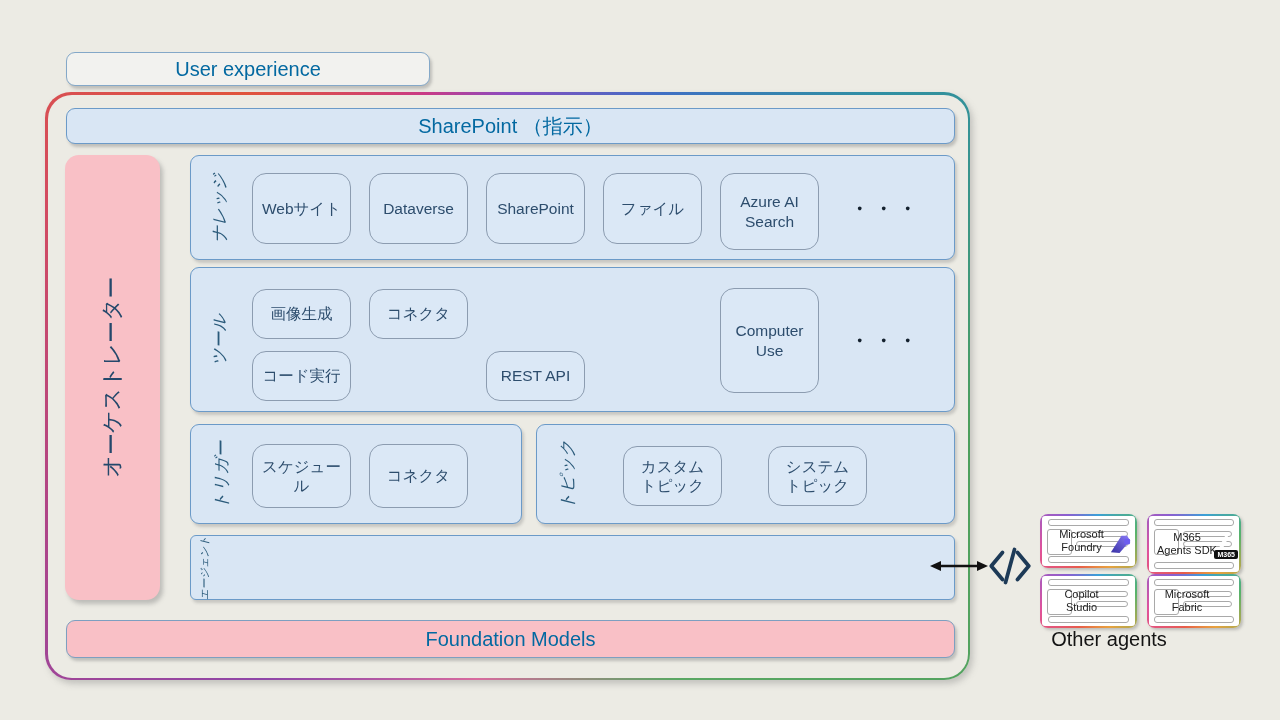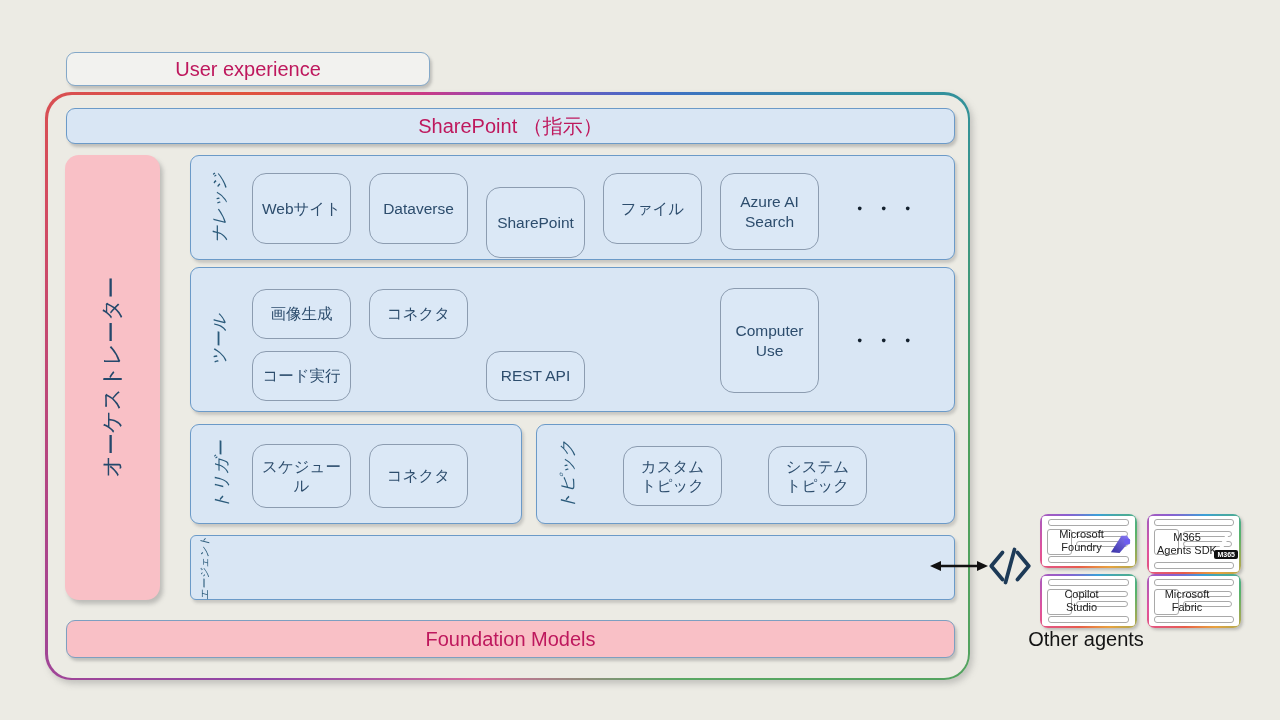--- a/index.html
+++ b/index.html
@@ -8,21 +8,21 @@
 
   
   .outer { position:absolute; left:45px; top:92px; width:925px; height:588px; border-radius:26px;
            background: conic-gradient(from 0deg, #8a4bbf 0deg, #3f6fc4 28deg, #2f8fa3 52deg,
              #4d9f5c 95deg, #5aa763 150deg, #d86a9e 186deg, #8f46a8 220deg, #b04486 255deg,
              #d34b60 292deg, #e0543c 318deg, #c93a85 344deg, #8a4bbf 360deg);
            box-shadow:3px 4px 6px rgba(120,120,120,.35); }
   .outer-fill { position:absolute; inset:2.5px; border-radius:24px; background:#ecebe4; }
 
   .bar { position:absolute; display:flex; align-items:center; justify-content:center;
-         font-size:20px; color:#be185d; border-radius:9px; box-sizing:border-box;
+         font-size:20px; color:#0369a1; border-radius:9px; box-sizing:border-box;
          box-shadow:2px 3px 3px rgba(125,125,125,.4); }
   .ux-box { background:#f2f2ef; border:1.4px solid #84a8c8; }
   .blue-bar { background:#d9e6f4; border:1.4px solid #6b9ac8; }
   .pink-bar { background:#f9c0c6; border:1.3px solid #7d9fc0; }
 
   .panel { position:absolute; background:#d9e6f4; border:1.4px solid #6b9ac8; border-radius:9px;
            box-sizing:border-box; box-shadow:2px 3px 3px rgba(125,125,125,.32); }
 
   .orchestrator { position:absolute; left:65px; top:155px; width:95px; height:445px;
                   background:#f9c0c6; border-radius:14px; box-shadow:3px 4px 4px rgba(120,120,120,.4); }
@@ -93,21 +93,21 @@
   </div>
 
   <div class="orchestrator">
     <span class="vlabel vlabel-big" style="left:47px; top:222px;">オーケストレーター</span>
   </div>
 
   <div class="panel" style="left:190px; top:155px; width:765px; height:105px;">
     <span class="vlabel" style="left:28px; top:52px;">ナレッジ</span>
     <div class="item" style="left:61px;  top:17px; width:99px; height:71px;">Webサイト</div>
     <div class="item" style="left:178px; top:17px; width:99px; height:71px;">Dataverse</div>
-    <div class="item" style="left:295px; top:17px; width:99px; height:71px;margin-top:14px;">SharePoint</div>
+    <div class="item" style="left:295px; top:17px; width:99px; height:71px;">SharePoint</div>
     <div class="item" style="left:412px; top:17px; width:99px; height:71px;">ファイル</div>
     <div class="item" style="left:529px; top:17px; width:99px; height:77px;">Azure AI Search</div>
     <div class="dots" style="left:640px; top:25px; width:110px; height:55px;">・・・</div>
   </div>
 
   <div class="panel" style="left:190px; top:267px; width:765px; height:145px;">
     <span class="vlabel" style="left:28px; top:72px;">ツール</span>
     <div class="item" style="left:61px;  top:21px; width:99px; height:50px;">画像生成</div>
     <div class="item" style="left:178px; top:21px; width:99px; height:50px;">コネクタ</div>
     <div class="item" style="left:61px;  top:83px; width:99px; height:50px;">コード実行</div>
@@ -215,15 +215,15 @@
       <span class="sk sk-l2"></span>
       <span class="sk sk-bottom"></span>
       <span class="card-label">Microsoft
 Fabric</span>
       <span class="cicon">
         <span class="fabric-shape"></span>
       </span>
     </div>
   </div>
 
-  <div class="caption" style="left:981px; top:628px; width:210px;">Other agents</div>
+  <div class="caption" style="left:1004px; top:628px; width:210px;">Other agents</div>
 
 </div>
 
 </body></html>

